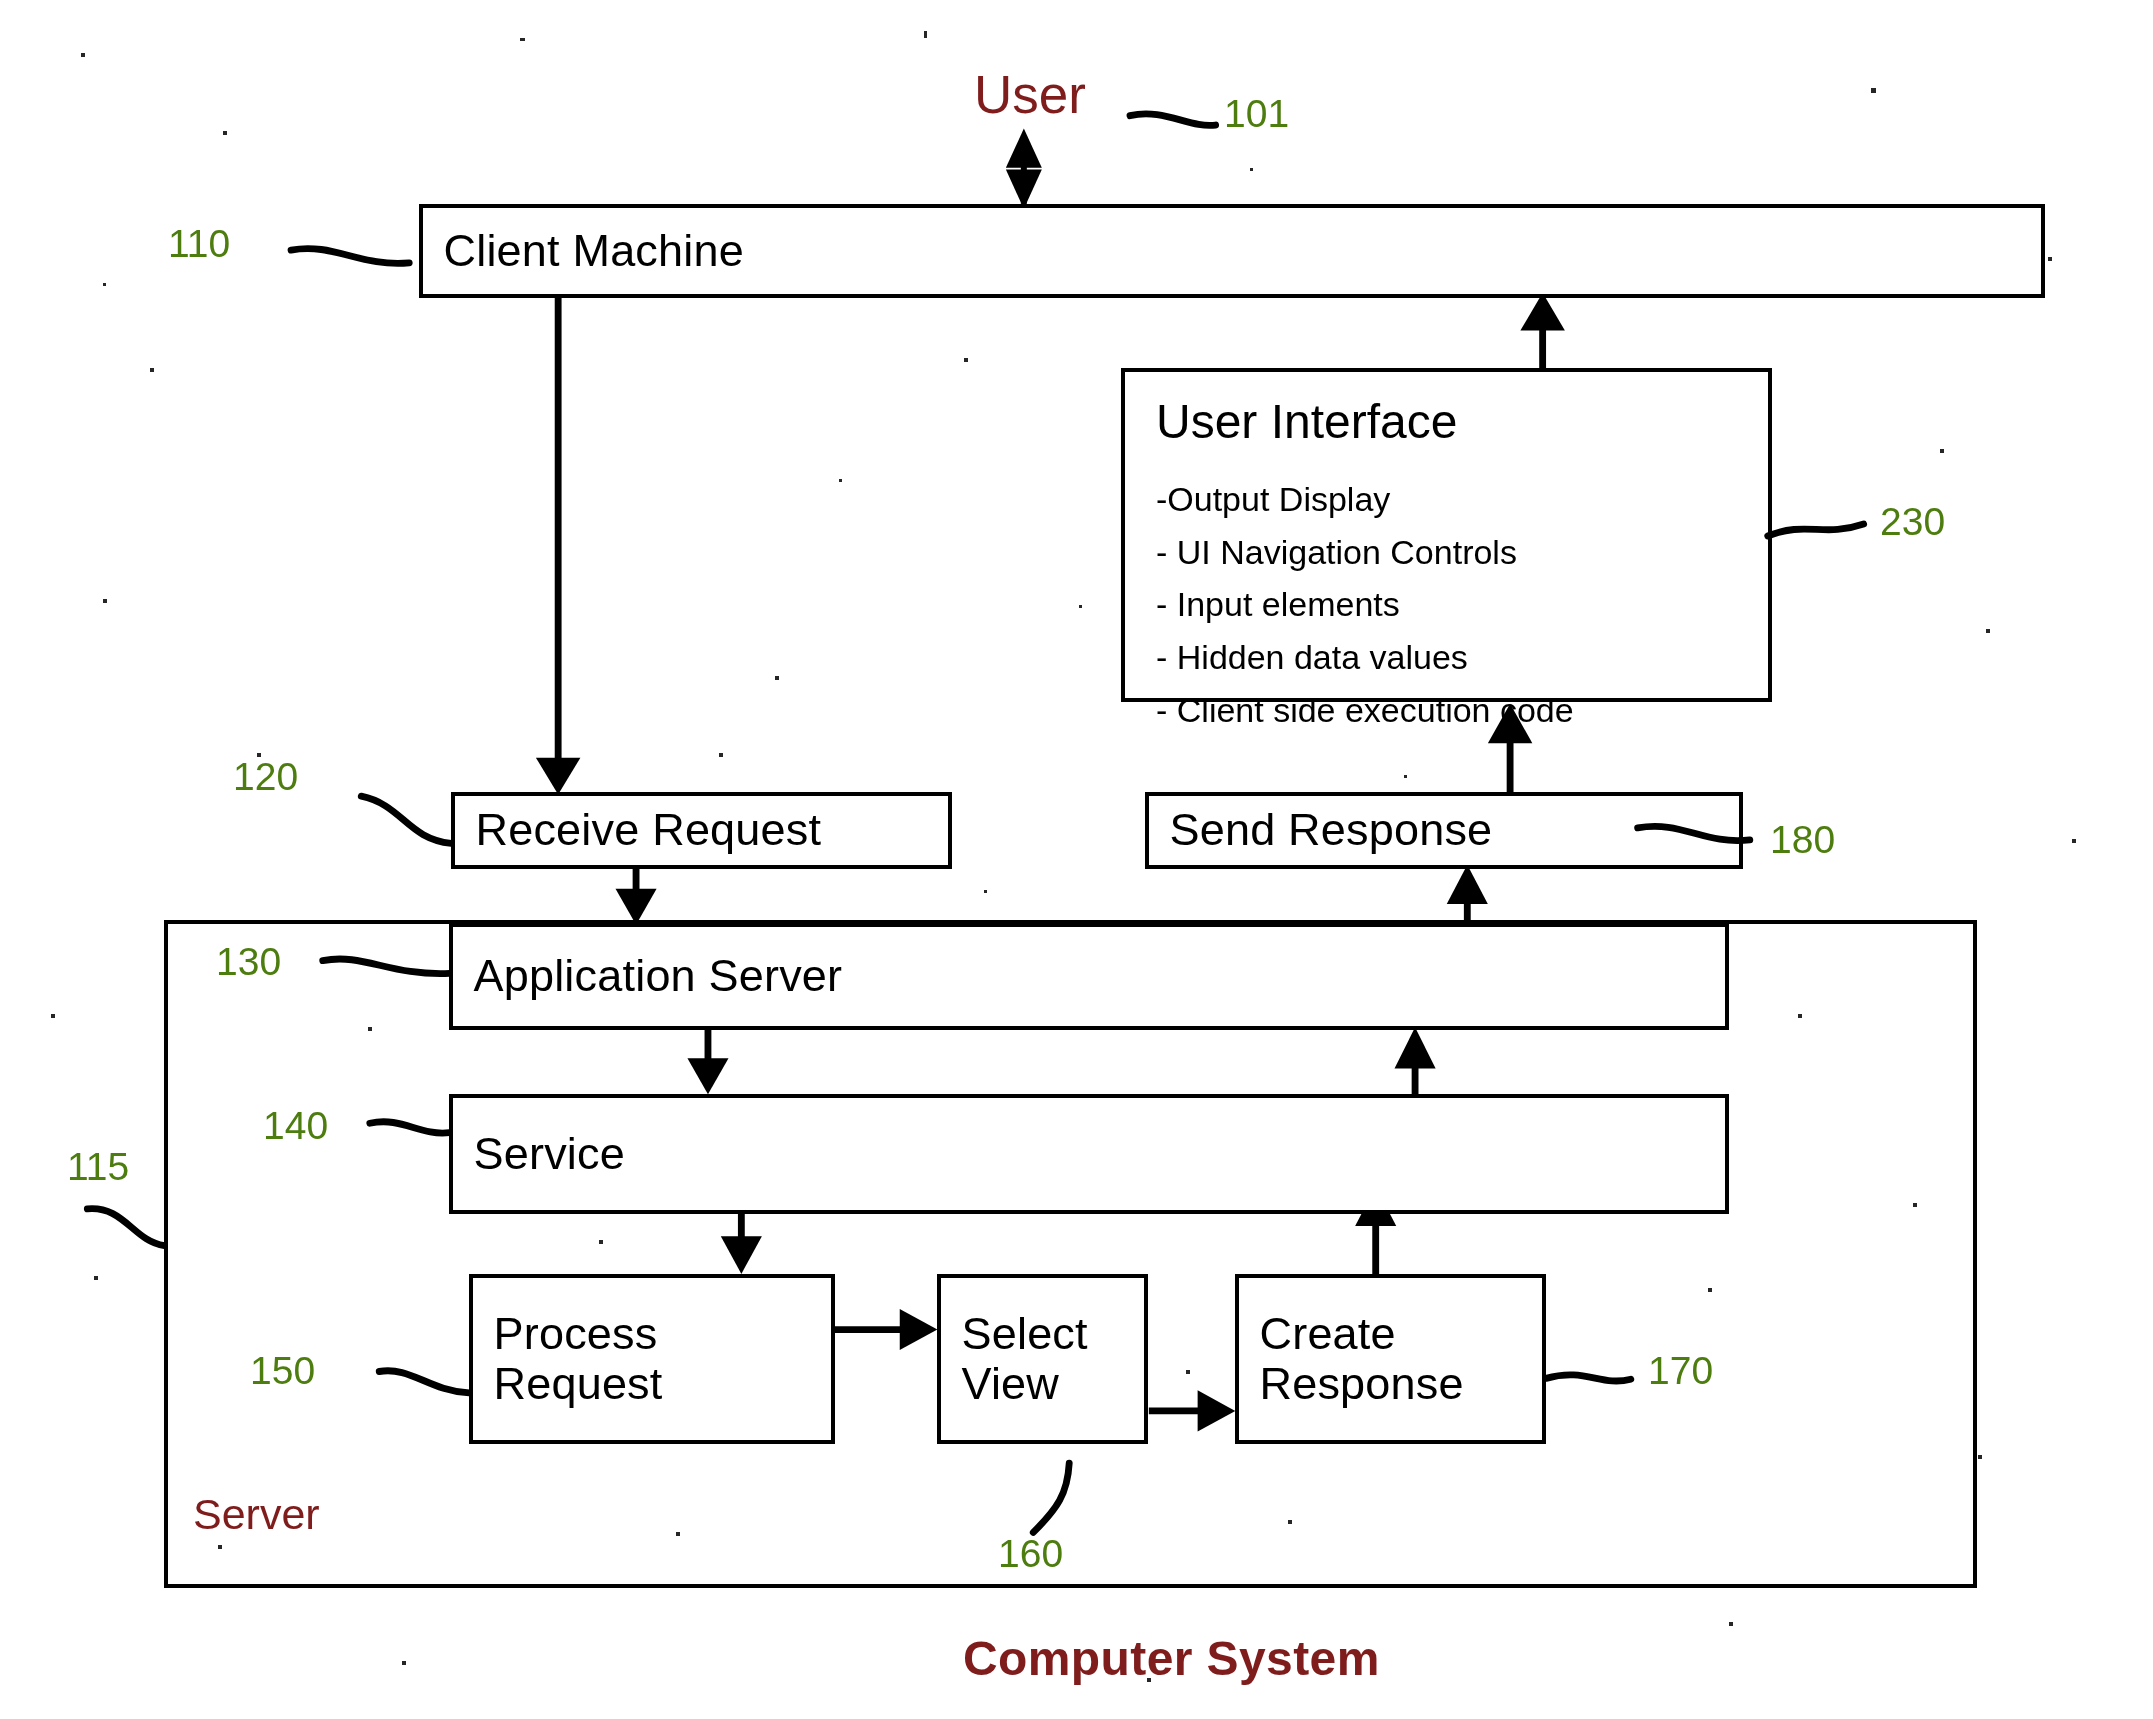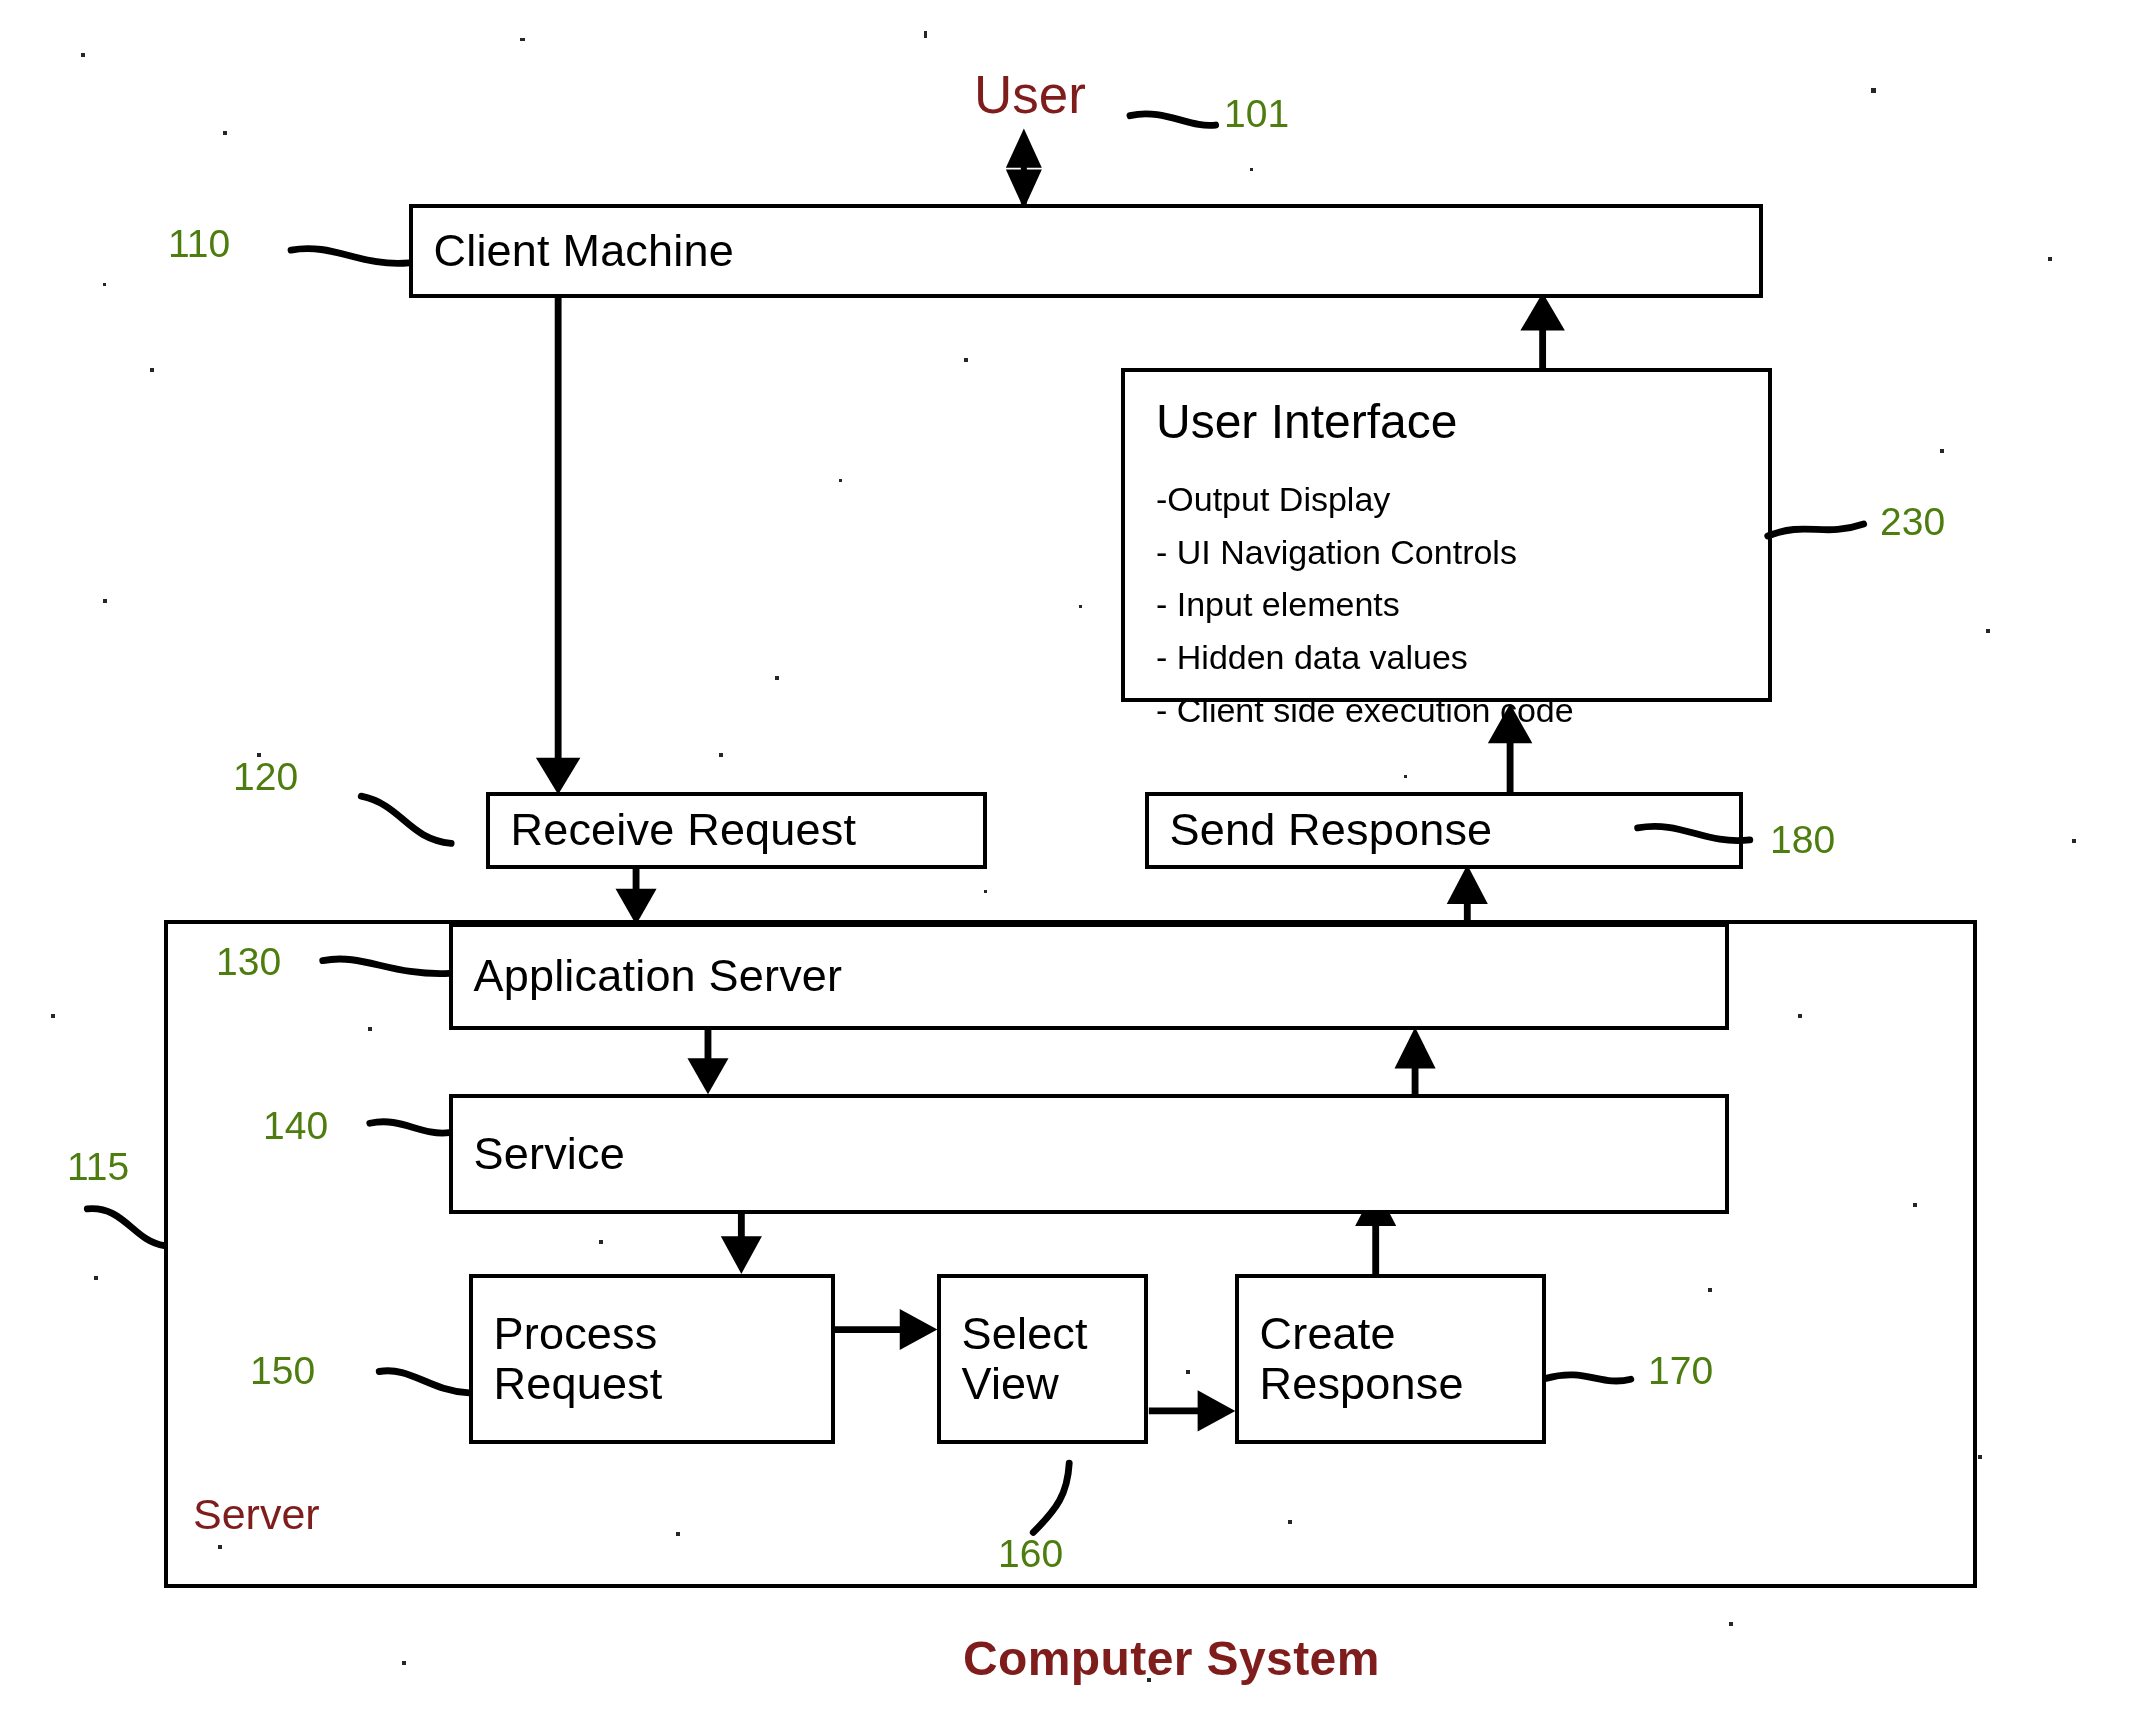--- a/index.html
+++ b/index.html
@@ -239,36 +239,36 @@
 
     <path d="M1249,1709 C1247,1745 1235,1762 1207,1790" stroke="#000" stroke-width="8" fill="none" stroke-linecap="round"></path>
 
     <path d="M1806,1610 C1852,1597 1870,1620 1905,1611" stroke="#000" stroke-width="8" fill="none" stroke-linecap="round"></path>
   </svg>
 
   <div class="plain-text" style="left:974px; top:64px; font-size:53px;">User</div>
   <div class="refnum" style="left:1224px; top:94px;">101</div>
 
   <div class="refnum" style="left:168px; top:224px;">110</div>
-  <div class="box label-left" style="left:409px; top:204px; width:1354px; height:94px;">
+  <div class="box label-left" style="left:419px; top:204px; width:1626px; height:94px;">
     <span class="box-text">Client Machine</span>
   </div>
 
   <div class="box" style="left:1121px; top:368px; width:651px; height:334px; display:block; padding:26px 0 0 31px;">
     <div class="ui-title">User Interface</div>
     <div class="ui-list" style="margin-top:27px;">-Output Display
 - UI Navigation Controls
 - Input elements
 - Hidden data values
 - Client side execution code</div>
   </div>
   <div class="refnum" style="left:1880px; top:502px;">230</div>
 
   <div class="refnum" style="left:233px; top:757px;">120</div>
-  <div class="box label-left" style="left:451px; top:792px; width:501px; height:77px;margin-left:35px;">
+  <div class="box label-left" style="left:451px; top:792px; width:501px; height:77px;">
     <span class="box-text">Receive Request</span>
   </div>
 
   <div class="box label-left" style="left:1145px; top:792px; width:598px; height:77px;">
     <span class="box-text">Send Response</span>
   </div>
   <div class="refnum" style="left:1770px; top:820px;">180</div>
 
   <div class="outer-box" style="left:164px; top:920px; width:1813px; height:668px;"></div>
   <div class="refnum" style="left:67px; top:1147px;">115</div>

